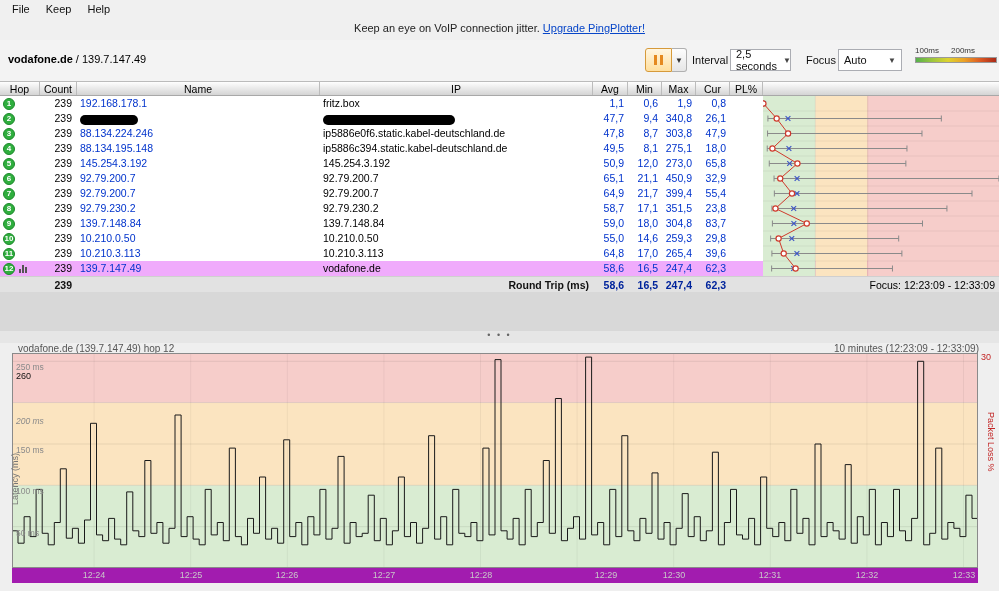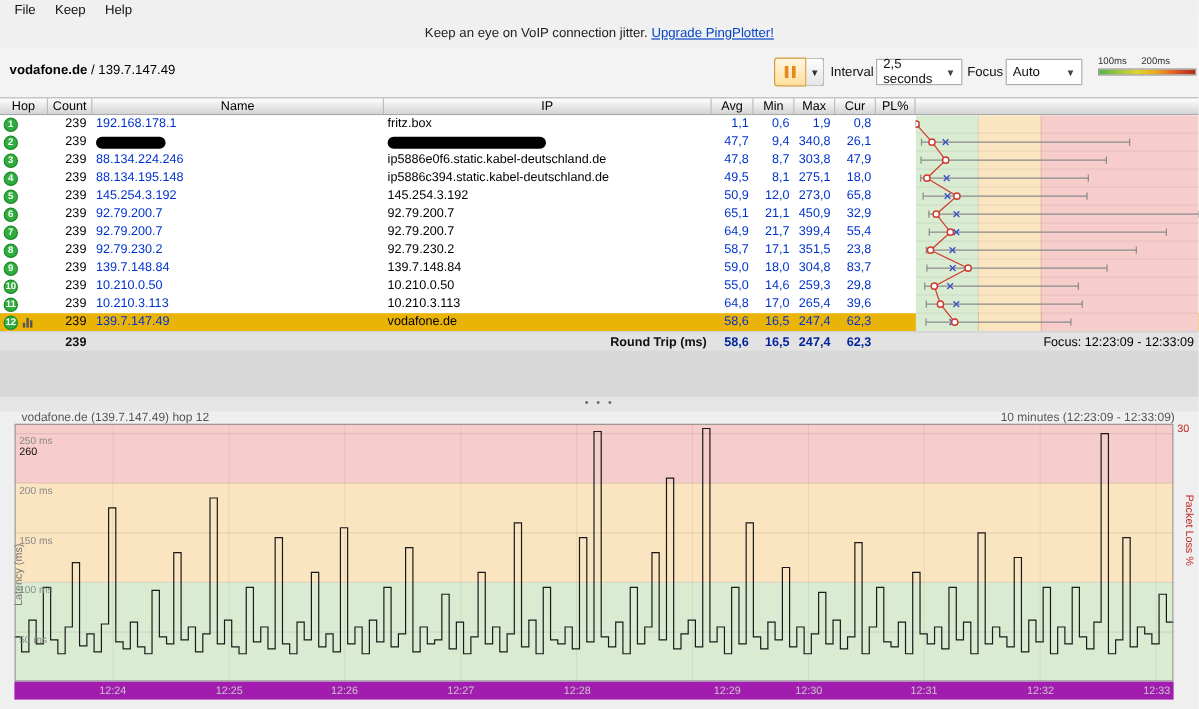--- a/index.html
+++ b/index.html
@@ -29,21 +29,21 @@
   .legendlabels .l200{position:absolute;left:36px;top:0}
   .legendbar{height:6px;background:linear-gradient(to right,#56b14c,#9cc63e,#ddd32f,#eca227,#dd5b24,#aa2a18);border:1px solid #999}
 
   
   .gridcols{display:grid;grid-template-columns:40px 37px 243px 273px 35px 34px 34px 34px 33px 236px}
   .thead{position:absolute;left:0;top:81px;width:999px;height:15px;background:linear-gradient(#fefefe,#d4d4d4);border-top:1px solid #bbb;border-bottom:1px solid #a8a8a8;font-size:10.5px}
   .th{border-right:1px solid #bcbcbc;display:flex;align-items:center;justify-content:center;color:#000;cursor:default}
   .th-lat{justify-content:space-between;padding:0 3px;font-size:9px}
   .tbody{position:absolute;left:0;top:96px;width:999px;height:180px;background:#fff}
   .trow{height:15px;line-height:15px;font-size:10.5px}
-  .trow.rowsel{background:#eab308}
+  .trow.rowsel{background:#f0abfc}
   .c-hop{display:flex;align-items:center;gap:2px;padding-left:3px}
   .hopc{width:12px;height:12px;border-radius:50%;background:#2fae3e;border:1px solid #1d8a2b;color:#fff;font-size:8px;font-weight:bold;display:flex;align-items:center;justify-content:center}
   .chico{display:flex;align-items:flex-end;gap:1px;height:9px;margin-left:2px}
   .chico i{width:2px;background:#555;display:block}
   .chico i:nth-child(1){height:4px}.chico i:nth-child(2){height:8px}.chico i:nth-child(3){height:6px}
   .c-count{text-align:right;padding-right:5px;color:#000}
   .c-ip,.c-name{padding-left:3px;overflow:hidden;white-space:nowrap}
   .c-ip{color:#0033cc}
   .c-name{color:#000}
   .c-num{text-align:right;padding-right:4px;color:#0033cc}
@@ -98,21 +98,21 @@
     <div class="pausewrap">
       <div class="pausebtn">
           <i></i>
           <i></i>
         </div>
       <div class="pausedrop">
           <span>▼</span>
         </div>
     </div>
     <span class="lbl" style="left:692px">Interval</span>
-    <div class="combo" style="left:730px;width:72px">
+    <div class="combo" style="left:730px;width:61px">
       <span>2,5 seconds</span>
         <span class="arr">▼</span>
     </div>
     <span class="lbl" style="left:806px">Focus</span>
     <div class="combo" style="left:838px;width:64px">
       <span>Auto</span>
         <span class="arr">▼</span>
     </div>
     <div class="legend">
       <div class="legendlabels">
@@ -432,21 +432,21 @@
           <line x1="758.3" y1="0" x2="758.3" y2="215" stroke="rgba(0,0,0,0.05)"></line>
           <line x1="854.9" y1="0" x2="854.9" y2="215" stroke="rgba(0,0,0,0.05)"></line>
           <line x1="951.5" y1="0" x2="951.5" y2="215" stroke="rgba(0,0,0,0.05)"></line>
           <path d="M0,177.8H6.0V190.2H12.1V163.7H18.1V183.6H24.1V136.4H30.2V180.3H36.2V191.8H42.3V169.5H48.3V115.8H54.3V185.2H60.4V175.3H66.4V190.2H72.5V167.0H78.5V70.3H84.5V181.9H90.6V187.7H96.6V165.4H102.6V186.1H108.7V191.8H114.7V138.9H120.8V177.8H126.8V183.6H132.8V107.5H138.9V180.3H144.9V169.5H150.9V190.2H157.0V175.3H163.0V62.0H169.1V183.6H175.1V163.7H181.1V186.1H187.2V191.8H193.2V136.4H199.2V181.9H205.3V169.5H211.3V187.7H217.3V95.1H223.4V183.6H229.4V191.8H235.5V165.4H241.5V180.3H247.5V124.0H253.6V186.1H259.6V175.3H265.6V190.2H271.7V86.8H277.7V183.6H283.8V169.5H289.8V191.8H295.8V163.7H301.9V181.9H307.9V136.4H313.9V186.1H320.0V175.3H326.0V103.4H332.1V190.2H338.1V169.5H344.1V183.6H350.2V180.3H356.2V142.2H362.3V187.7H368.3V165.4H374.3V191.8H380.4V177.8H386.4V124.0H392.4V183.6H398.5V169.5H404.5V190.2H410.6V175.3H416.6V82.7H422.6V186.1H428.7V163.7H434.7V191.8H440.7V136.4H446.8V180.3H452.8V183.6H458.9V169.5H464.9V187.7H470.9V95.1H477.0V181.9H483.0V6.6H489.0V177.8H495.1V186.1H501.1V165.4H507.1V191.8H513.2V136.4H519.2V183.6H525.3V169.5H531.3V107.5H537.3V180.3H543.4V45.5H549.4V187.7H555.5V175.3H561.5V163.7H567.5V186.1H573.6V4.1H579.6V181.9H585.6V169.5H591.7V191.8H597.7V136.4H603.8V183.6H609.8V82.7H615.8V177.8H621.9V187.7H627.9V165.4H633.9V180.3H640.0V119.9H646.0V186.1H652.0V169.5H658.1V191.8H664.1V175.3H670.2V140.6H676.2V183.6H682.2V163.7H688.3V187.7H694.3V177.8H700.4V99.2H706.4V191.8H712.4V169.5H718.5V136.4H724.5V181.9H730.5V186.1H736.6V165.4H742.6V191.8H748.6V124.0H754.7V175.3H760.7V183.6H766.8V169.5H772.8V187.7H778.8V136.4H784.9V180.3H790.9V165.4H797.0V191.8H803.0V91.0H809.0V183.6H815.1V169.5H821.1V177.8H827.1V186.1H833.2V111.6H839.2V190.2H845.3V163.7H851.3V181.9H857.3V136.4H863.4V191.8H869.4V169.5H875.4V183.6H881.5V136.4H887.5V177.8H893.5V187.7H899.6V165.4H905.6V8.3H911.7V191.8H917.7V180.3H923.7V95.1H929.8V186.1H935.8V169.5H941.9V175.3H947.9V183.6H953.9V142.2H960.0V165.4H966" fill="none" stroke="#1a1a1a" stroke-width="1"></path>
           <rect x="0.5" y="0.5" width="965" height="214" fill="none" stroke="#8a8a8a"></rect>
         </svg>
     </div>
     <div class="plotlabels" id="plotlabels">
         <span class="y260">260</span>
         <span class="yl" style="top: 9px;">250 ms</span>
-        <span class="yl" style="top: 51px;">200 ms</span>
+        <span class="yl" style="top: 63px; font-style: italic;">200 ms</span>
         <span class="yl" style="top: 92px;">150 ms</span>
         <span class="yl" style="top: 133px;">100 ms</span>
         <span class="yl" style="top: 175px;">50 ms</span>
       </div>
     <div class="timestrip" id="timestrip">
         <span class="ttick" style="left: 82px;">12:24</span>
         <span class="ttick" style="left: 179px;">12:25</span>
         <span class="ttick" style="left: 275px;">12:26</span>
         <span class="ttick" style="left: 372px;">12:27</span>
         <span class="ttick" style="left: 469px;">12:28</span>

